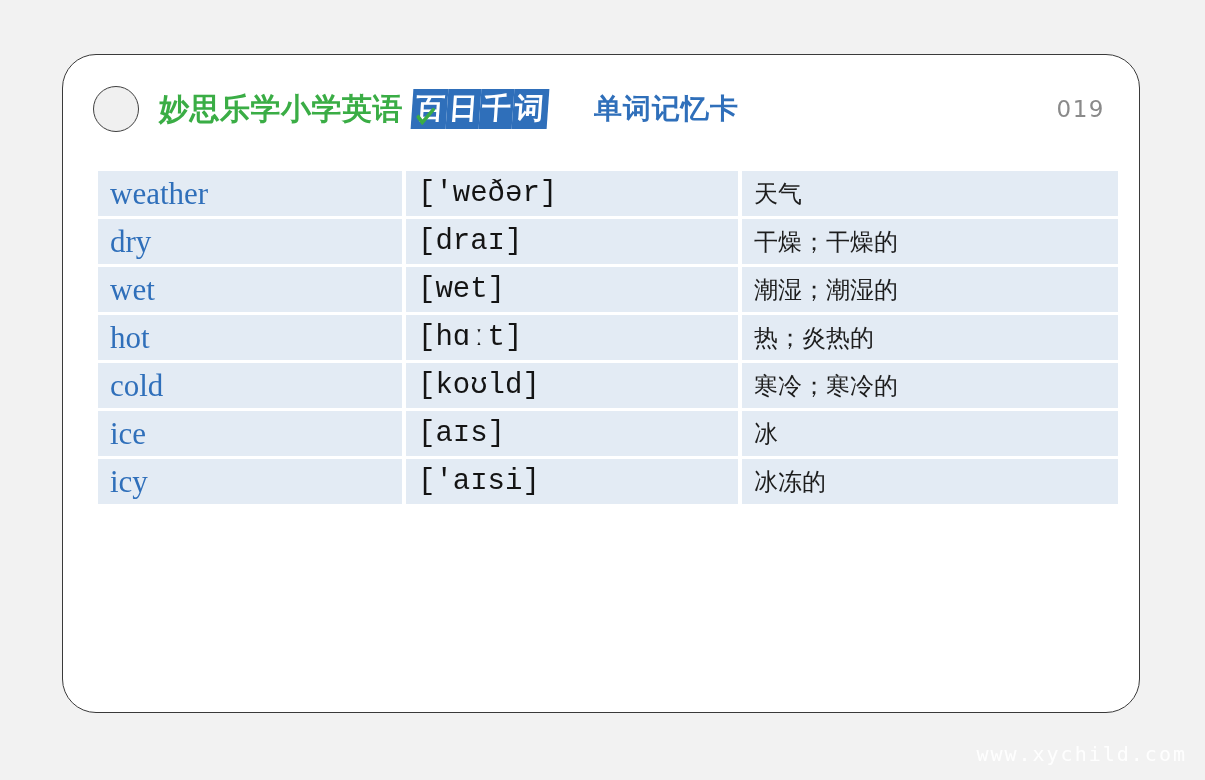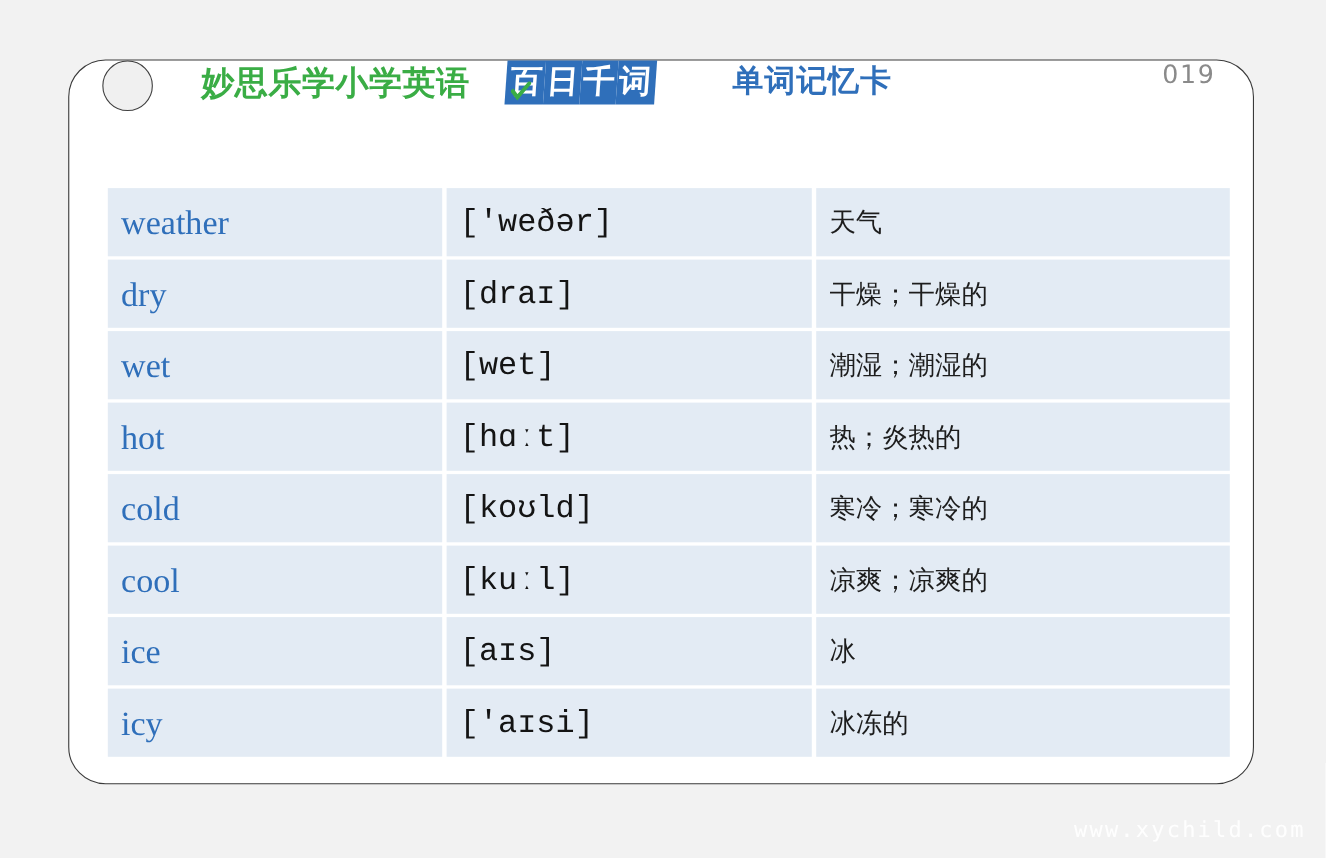--- a/index.html
+++ b/index.html
@@ -29,24 +29,23 @@
   }
 
   
   #card-header {
     position: absolute;
     left: 0;
     top: 0;
     width: 100%;
     height: 108px;
     display: flex;
-    align-items: flex-start;
+    align-items: center;
     box-sizing: border-box;
     padding: 0 34px 0 30px;
-    gap: 24px;
   }
   #punch-hole {
     width: 44px;
     height: 44px;
     border: 1.4px solid #3f3f3f;
     border-radius: 50%;
     background: #f0f0f0;
     flex: 0 0 auto;
     margin-right: 20px;
   }
@@ -109,21 +108,21 @@
     position: absolute;
     left: 31px;
     top: 113px;
     width: 1016px;
     border-collapse: separate;
     border-spacing: 4px 3px;
     table-layout: fixed;
   }
   #word-table td {
     background: #e3ebf4;
-    height: 62px;
+    height: 45px;
     padding: 0 0 0 12px;
     vertical-align: middle;
     box-sizing: border-box;
     margin-top: 41px;
   }
   #word-table col.c-word { width: 304px; }
   #word-table col.c-pron { width: 332px; }
   #word-table col.c-mean { width: 376px; }
 
   .cell-word {
@@ -212,25 +211,20 @@
           <td><span class="cell-word">hot</span></td>
           <td><span class="cell-pron">[hɑːt]</span></td>
           <td><span class="cell-mean">热；炎热的</span></td>
         </tr>
         <tr>
           <td><span class="cell-word">cold</span></td>
           <td><span class="cell-pron">[koʊld]</span></td>
           <td><span class="cell-mean">寒冷；寒冷的</span></td>
         </tr>
         <tr>
-          <td><span class="cell-word">cool</span></td>
-          <td><span class="cell-pron">[kuːl]</span></td>
-          <td><span class="cell-mean">凉爽；凉爽的</span></td>
-        </tr>
-        <tr>
           <td><span class="cell-word">ice</span></td>
           <td><span class="cell-pron">[aɪs]</span></td>
           <td><span class="cell-mean">冰</span></td>
         </tr>
         <tr>
           <td><span class="cell-word">icy</span></td>
           <td><span class="cell-pron">['aɪsi]</span></td>
           <td><span class="cell-mean">冰冻的</span></td>
         </tr>
       </tbody>

